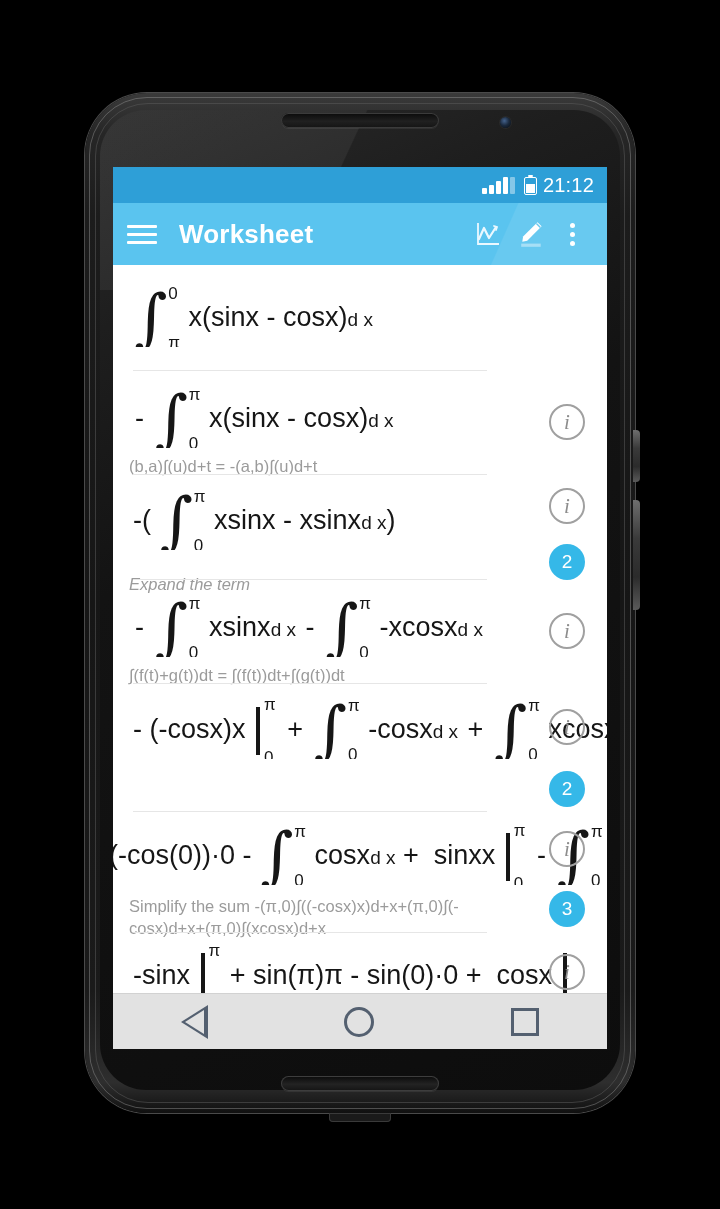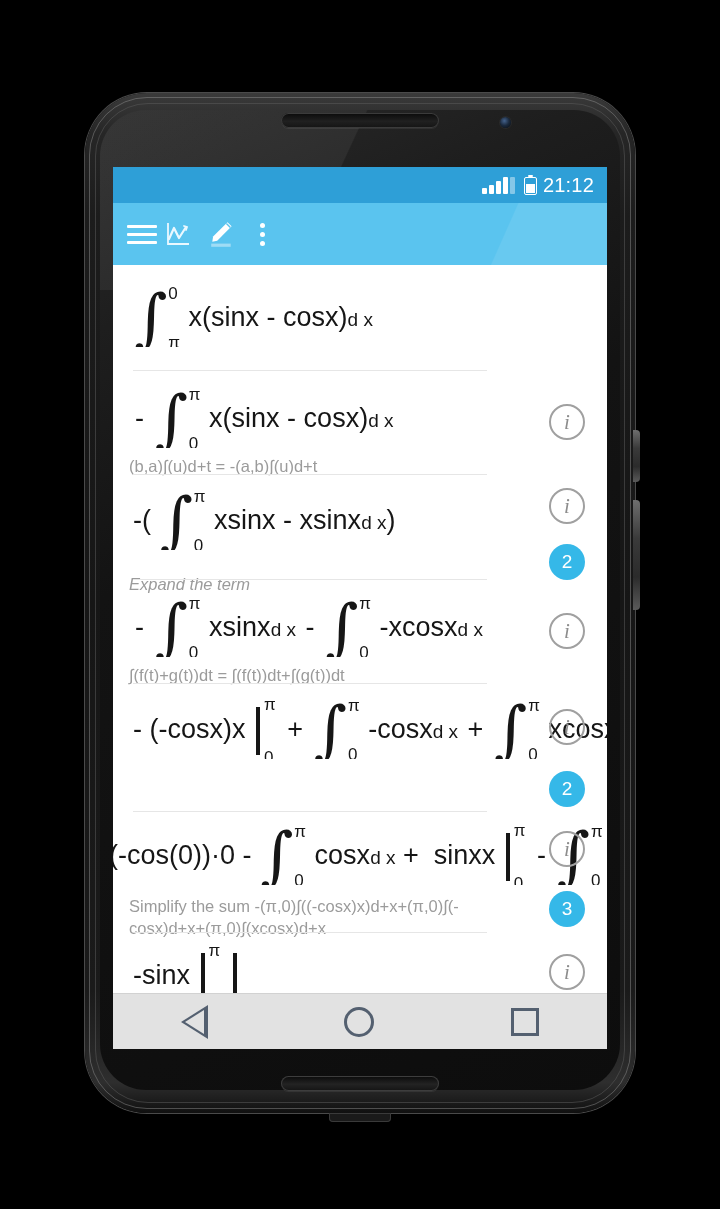--- a/index.html
+++ b/index.html
@@ -227,20 +227,21 @@
       </div>
       <div class="clock">21:12</div>
     </div>
 
     <div class="app-bar">
       <div class="hamburger">
         <span></span>
           <span></span>
           <span></span>
       </div>
+      <div class="app-title">Worksheet</div>
       <div class="ab-icon">
         <svg width="28" height="28" viewBox="0 0 28 28">
           <polyline points="4,3 4,24 25,24" fill="none" stroke="#eaf8ff" stroke-width="1.8"></polyline>
           <polyline points="5,19 10,8 15,18 22,7" fill="none" stroke="#eaf8ff" stroke-width="2.2" stroke-linejoin="round" stroke-linecap="round"></polyline>
           <polyline points="20,6 23,7 22,10" fill="none" stroke="#eaf8ff" stroke-width="1.8" stroke-linecap="round"></polyline>
         </svg>
       </div>
       <div class="ab-icon">
         <svg width="30" height="30" viewBox="0 0 30 30">
           <path d="M22.5 3.2 L26.6 7.3 L12.2 21.7 L7.3 22.7 L8.1 17.6 Z" fill="#ffffff"></path>
@@ -421,20 +422,21 @@
         <div class="divider"></div>
         <div class="expr" style="padding-top:18px; padding-right:0;">
           <span>-sinx</span>
           <span class="evalbar">
             <span class="bar"></span>
             <span class="lims">
                 <span class="up">π</span>
                 <span class="lo">0</span>
               </span>
           </span>
+          <span>+ sin(π)π - sin(0)·0 +&nbsp; cosx</span>
           <span class="evalbar">
             <span class="bar"></span>
           </span>
         </div>
         <div class="marker" style="top:22px;">
           <div class="info-icon">i</div>
         </div>
       </div>
 
     </div>

